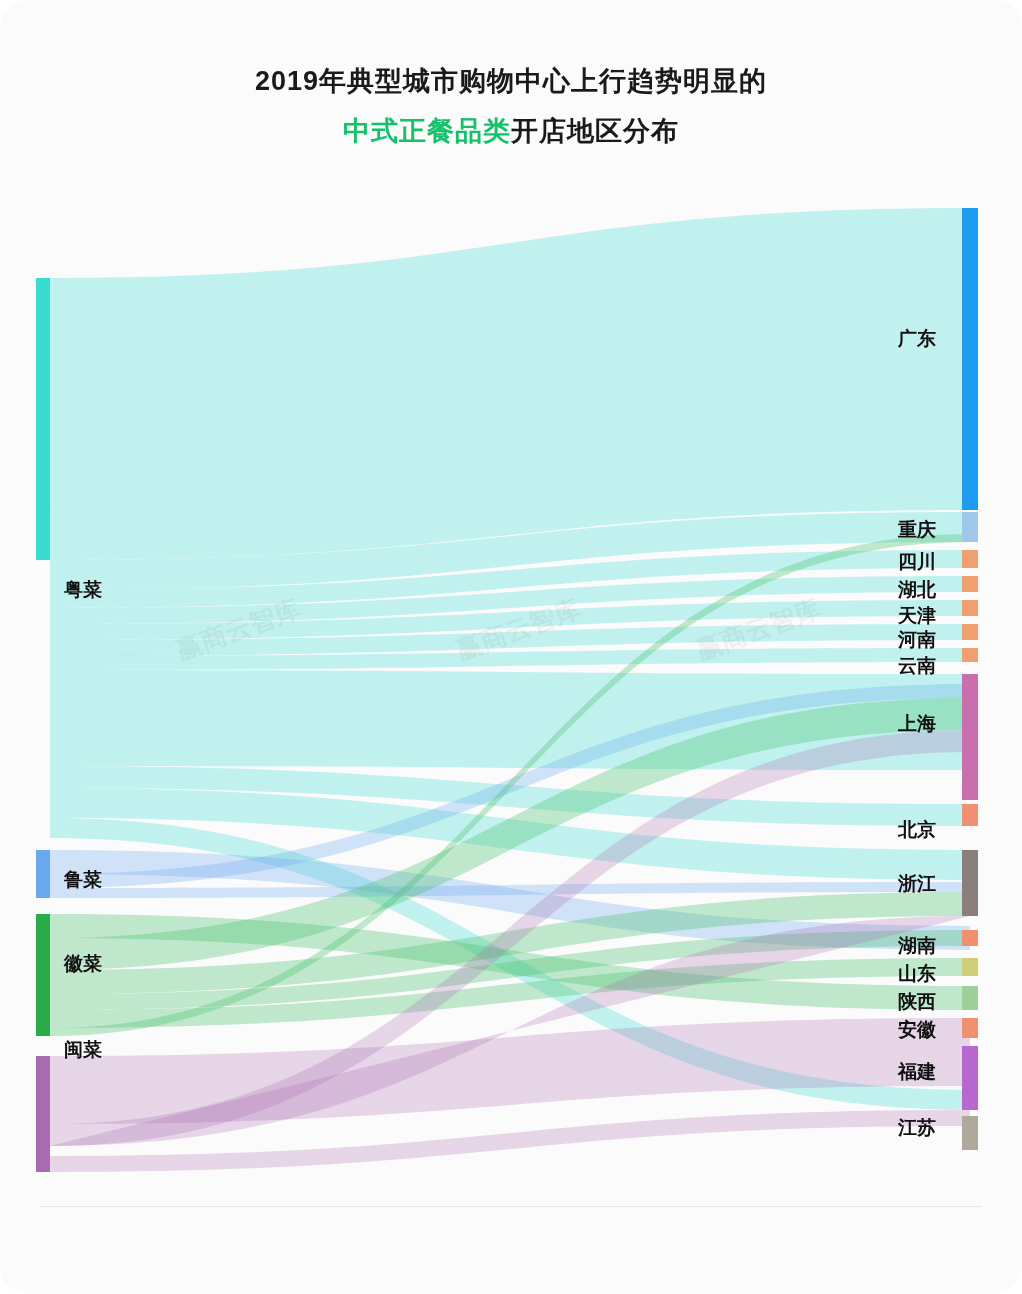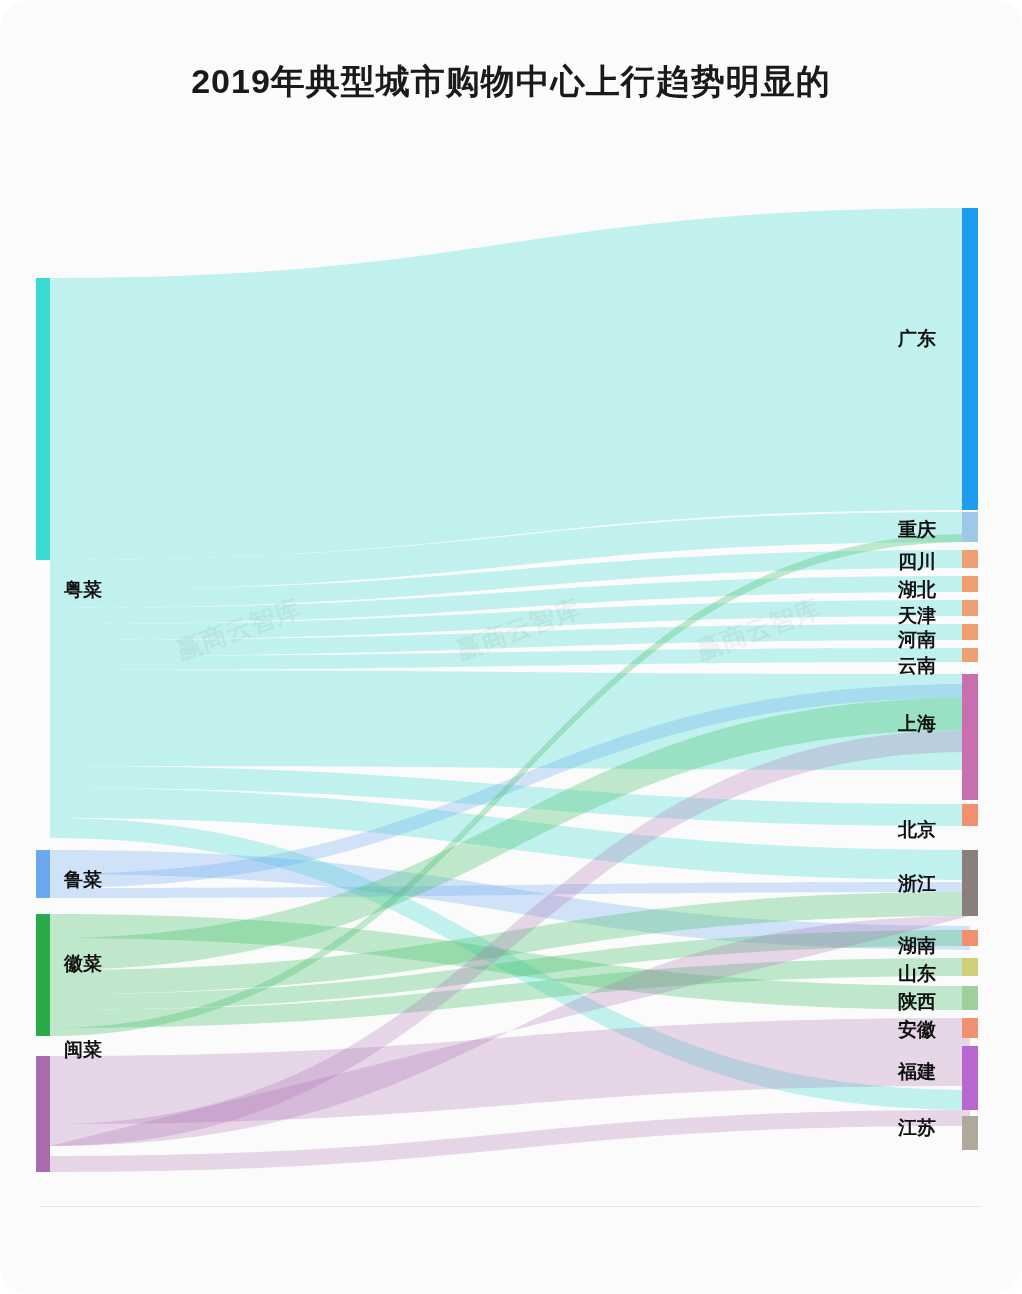--- a/index.html
+++ b/index.html
@@ -1,34 +1,35 @@
 <!DOCTYPE html>
 <html><head>
 <meta charset="utf-8">
 <style>
   html,body{margin:0;padding:0;background:#ffffff;}
   body{font-family:"Liberation Sans","DejaVu Sans",sans-serif;}
   #page{position:relative;width:1022px;height:1294px;background:#fbfbfb;border-radius:28px;overflow:hidden;}
   #title-block{position:absolute;top:56px;left:0;width:1022px;text-align:center;}
-  .title-line{font-size:34px;font-weight:bold;color:#1a1a1a;line-height:50px;letter-spacing:1px;}
+  .title-line{font-size:27px;font-weight:bold;color:#1a1a1a;line-height:50px;letter-spacing:1px;}
   .hl{color:#15c26b;}
   #chart-area{position:absolute;top:190px;left:0;width:1022px;height:1010px;}
   svg{display:block;}
   .node-label{font-size:19px;font-weight:bold;fill:#111111;font-family:"Liberation Sans","DejaVu Sans",sans-serif;}
   .wm{font-size:26px;fill:#000;opacity:.045;font-weight:bold;font-family:"Liberation Sans","DejaVu Sans",sans-serif;}
   #divider{position:absolute;left:40px;top:1206px;width:942px;height:1px;background:#e7e7e7;}
   #footer{position:absolute;left:0;top:1222px;width:1022px;height:70px;}
 </style>
 </head>
 <body>
 
 <div id="page">
 
   <div id="title-block">
     <div class="title-line">2019年典型城市购物中心上行趋势明显的</div>
+    <div class="title-line"><span class="hl">中式正餐品类</span><span>开店地区分布</span></div>
   </div>
 
   <div id="chart-area">
     <svg width="1022" height="1010" viewBox="0 0 1022 1010">
       <defs>
         <linearGradient id="gC" x1="0" x2="1">
             <stop offset="0" stop-color="#3adbd0" stop-opacity=".30"></stop>
             <stop offset="1" stop-color="#3adbd0" stop-opacity=".30"></stop>
           </linearGradient>
         <linearGradient id="gB" x1="0" x2="1">

